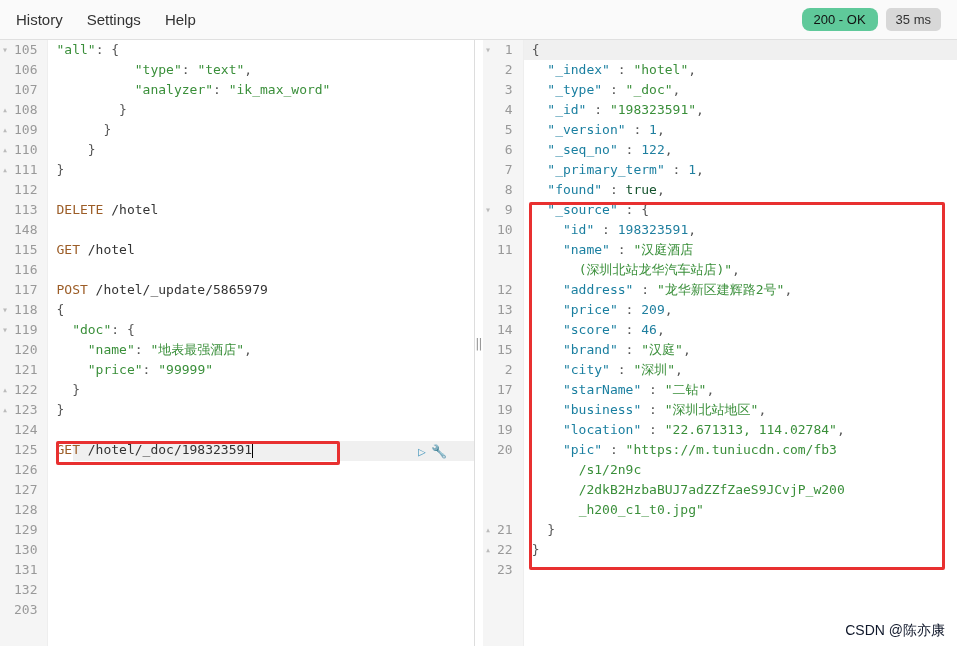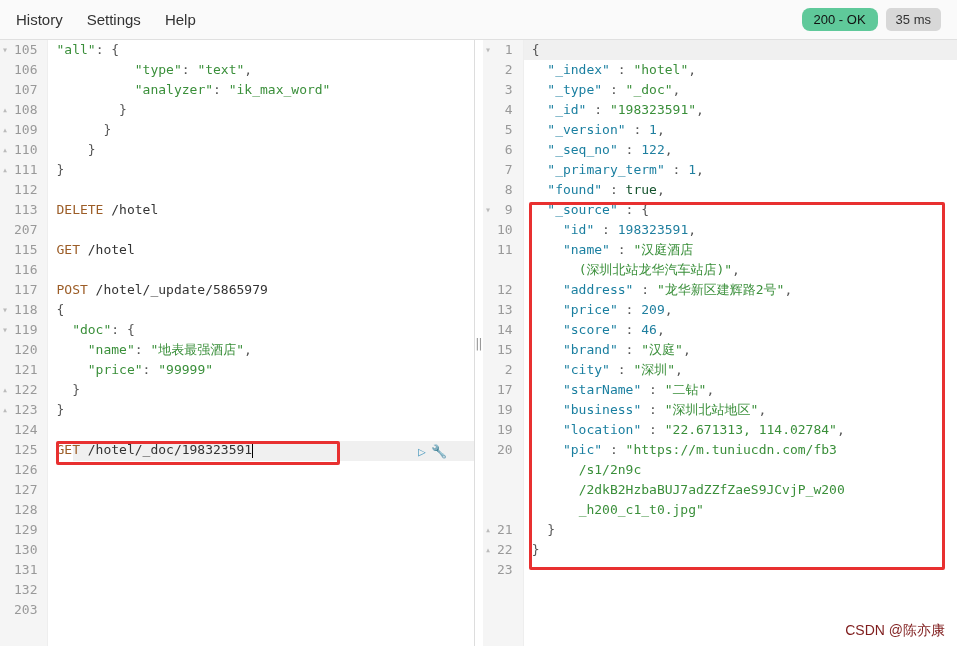--- a/index.html
+++ b/index.html
@@ -34,21 +34,21 @@
     
     .highlight-box-left { position: absolute; border: 3px solid #e83030; border-radius: 2px; left: 56px; top: 401px; width: 284px; height: 24px; pointer-events: none; }
     .highlight-box-right { position: absolute; border: 3px solid #e83030; border-radius: 2px; left: 46px; top: 162px; width: 416px; height: 368px; pointer-events: none; }
     
     .run-icons { position: absolute; right: 26px; top: 404px; display: flex; gap: 6px; color: #5aa1c2; }
     .run-icons span { cursor: pointer; }
     
     .cursor-line-left { position: absolute; left: 73px; right: 0; top: 401px; height: 20px; background: #f0f0f0; z-index: -1; }
     .cursor-line-right { position: absolute; left: 40px; right: 0; top: 0; height: 20px; background: #f0f0f0; z-index: -1; }
     
-    .watermark { position: fixed; right: 12px; bottom: 6px; color: #7f1d1d; font-size: 14px; font-family: Arial; }
+    .watermark { position: fixed; right: 12px; bottom: 6px; color: #0f172a; font-size: 14px; font-family: Arial; }
     .text-cursor { border-left: 1px solid #000; display:inline-block; height:14px; vertical-align: middle;}
   </style>
 </head>
 <body>
 
 <div class="topbar">
   <div class="menu">
     <span class="menu-item">History</span>
     <span class="menu-item">Settings</span>
     <span class="menu-item">Help</span>
@@ -66,21 +66,21 @@
       <div class="gutter" id="gutter-left">
           <div class="ln">105<span class="fold">▾</span></div>
           <div class="ln">106</div>
           <div class="ln">107</div>
           <div class="ln">108<span class="fold">▴</span></div>
           <div class="ln">109<span class="fold">▴</span></div>
           <div class="ln">110<span class="fold">▴</span></div>
           <div class="ln">111<span class="fold">▴</span></div>
           <div class="ln">112</div>
           <div class="ln">113</div>
-          <div class="ln">207</div>
+          <div class="ln">148</div>
           <div class="ln">115</div>
           <div class="ln">116</div>
           <div class="ln">117</div>
           <div class="ln">118<span class="fold">▾</span></div>
           <div class="ln">119<span class="fold">▾</span></div>
           <div class="ln">120</div>
           <div class="ln">121</div>
           <div class="ln">122<span class="fold">▴</span></div>
           <div class="ln">123<span class="fold">▴</span></div>
           <div class="ln">124</div>

